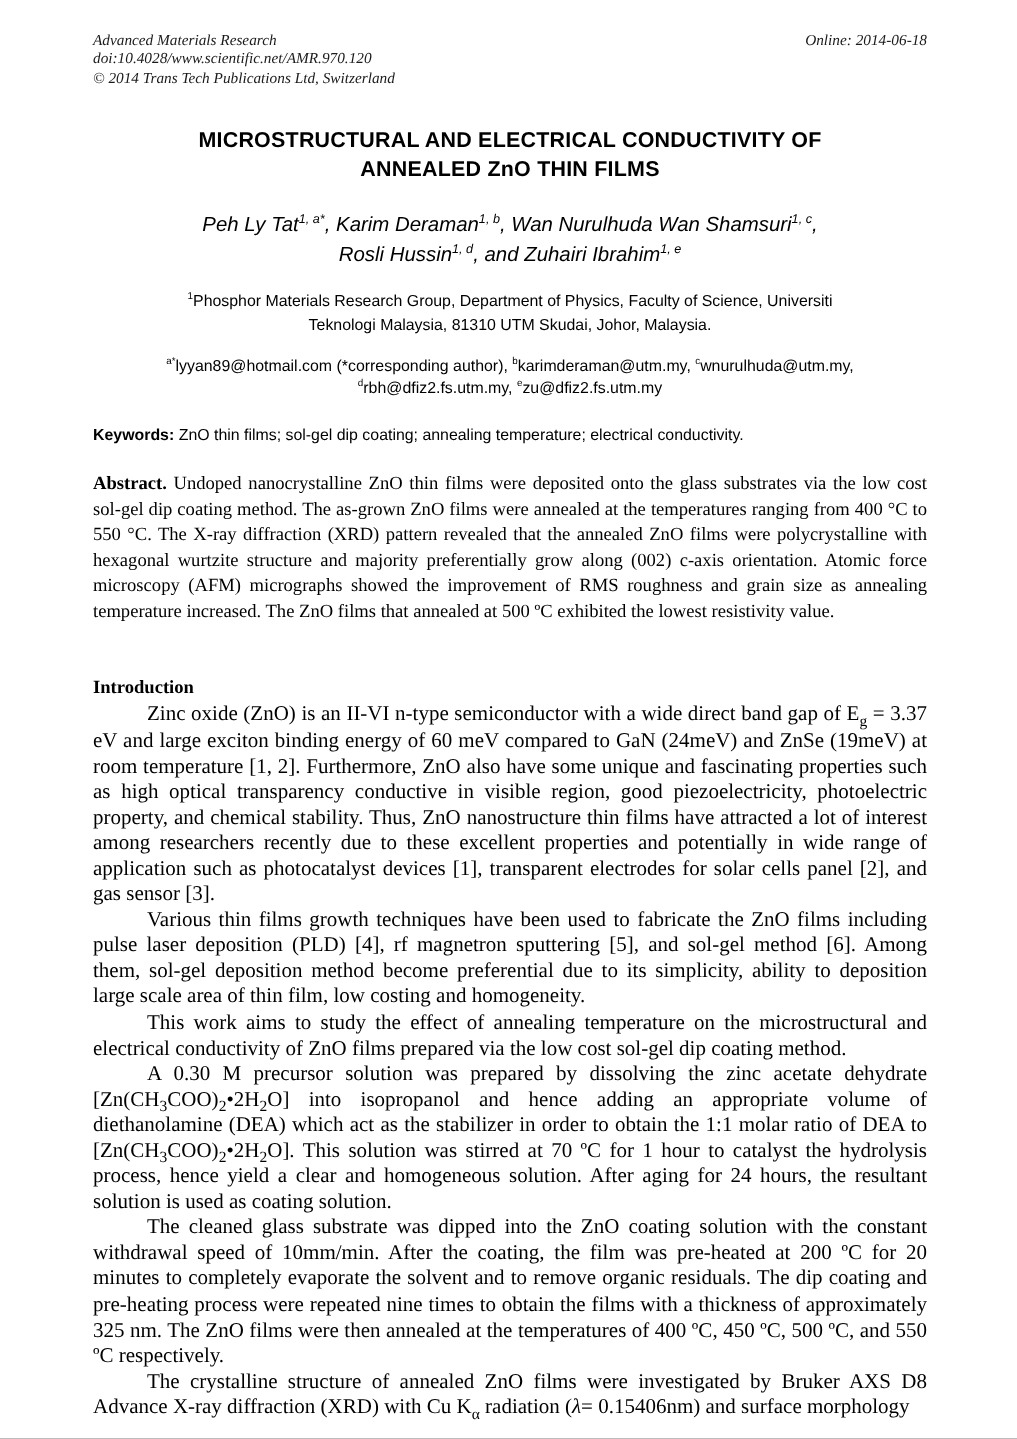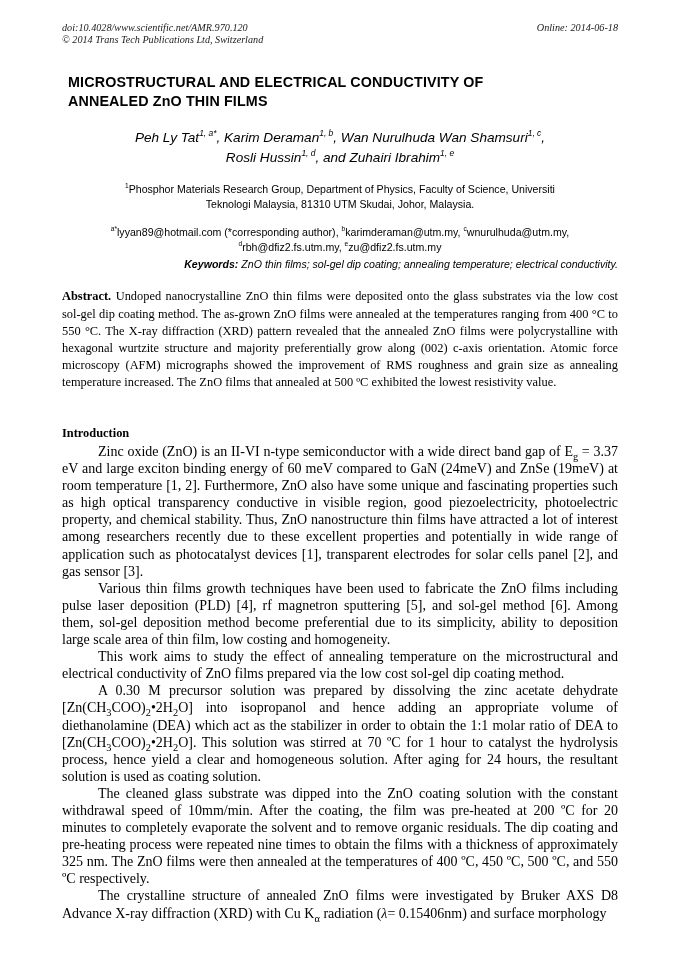--- a/index.html
+++ b/index.html
@@ -45,20 +45,21 @@
     top: 0;
     font-style: italic;
     font-size: 10.2px;
     white-space: nowrap;
   }
   .jline { display: block; white-space: nowrap; }
 
   
   .title-block {
     margin-top: 26px;
+    text-align: center;
     font-family: "Liberation Sans", sans-serif;
     font-weight: bold;
     font-size: 14.3px;
     line-height: 19px;
     letter-spacing: 0.15px;
     padding: 0 6px;
   }
   .title-line { display: block; }
 
   
@@ -95,26 +96,25 @@
     text-align: center;
     font-family: "Liberation Sans", sans-serif;
     font-size: 10.6px;
     line-height: 15.4px;
     padding: 0 2px;
   }
   .email-line { display: block; }
 
   
   .keywords-block {
-    margin-top: 2px;
+    margin-top: 15px;
     font-family: "Liberation Sans", sans-serif;
     font-size: 10.6px;
     line-height: 15px;
-    text-align: right;
-    font-style: italic;
+    text-align: left;
   }
   .kw-label { font-weight: bold; }
 
   
   .abstract-block {
     margin-top: 16px;
     font-family: "Liberation Serif", serif;
     font-size: 12.4px;
     line-height: 17.1px;
     text-align: justify;
@@ -144,20 +144,21 @@
   .it { font-style: italic; }
 </style>
 </head>
 <body>
 
 <div class="page">
   <div class="page-inner">
 
     <div class="journal-header">
       <span class="left">
+        <span class="jline">Advanced Materials Research</span>
         <span class="jline">doi:10.4028/www.scientific.net/AMR.970.120</span>
         <span class="jline">© 2014 Trans Tech Publications Ltd, Switzerland</span>
       </span>
       <span class="online">Online: 2014-06-18</span>
     </div>
 
     <div class="title-block">
       <span class="title-line">MICROSTRUCTURAL AND ELECTRICAL CONDUCTIVITY OF</span>
       <span class="title-line">ANNEALED ZnO THIN FILMS</span>
     </div>

